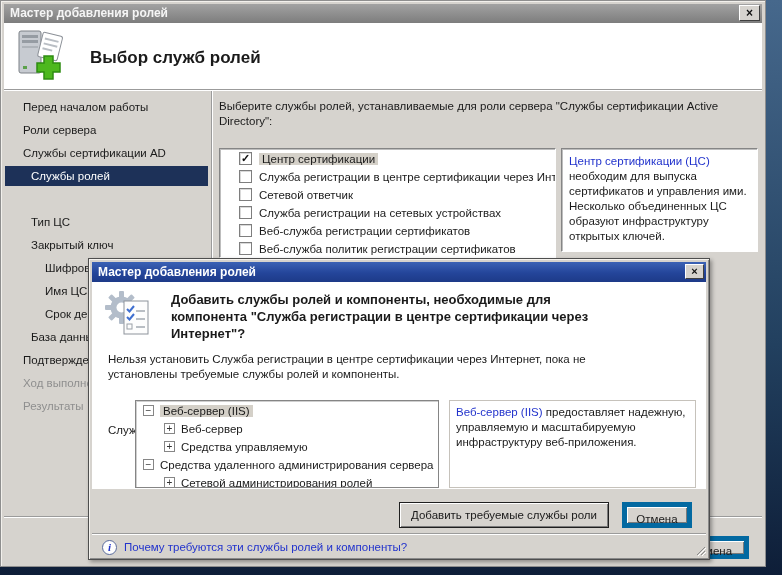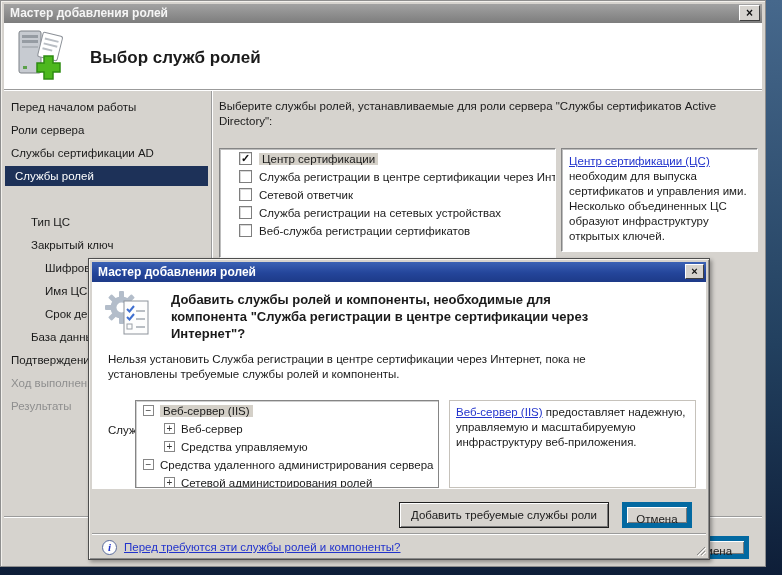--- a/index.html
+++ b/index.html
@@ -16,41 +16,41 @@
   .win-close { position:absolute; right:2px; top:1px; width:21px; height:16px;
         background:#d6d3ce; border:1px solid #fff; border-right-color:#3f3f3f; border-bottom-color:#3f3f3f;
         font-size:12px; line-height:14px; text-align:center; color:#111; font-weight:bold; cursor:default; }
   .mw-header { position:absolute; left:3px; top:22px; right:3px; height:66px; background:#fff; }
   .mw-page-title { position:absolute; left:86px; top:25px; font-size:17px; font-weight:bold; }
   .hdr-sep { position:absolute; left:3px; top:88px; right:3px; height:2px; background:#fff; border-top:1px solid #9b9b9b; }
   .v-sep  { position:absolute; left:210px; top:90px; width:2px; height:425px; background:#fff; border-left:1px solid #9b9b9b; }
 
   
   .nav-item { position:absolute; left:0; width:207px; height:20px; line-height:20px;
-        padding-left:10px; white-space:nowrap; overflow:hidden; }
+        padding-left:22px; white-space:nowrap; overflow:hidden; }
   .nav-item.lvl1 { padding-left:30px; } .nav-item.lvl2 { padding-left:44px; }
-  .nav-item.sel { left:4px; width:203px; padding-left:10px; background:#1d3158; color:#fff; }
+  .nav-item.sel { left:4px; width:203px; padding-left:26px; background:#1d3158; color:#fff; }
   .nav-item.dis { color:#8f8f8f; }
 
   
   .main-panel { position:absolute; left:212px; top:90px; right:3px; height:425px; }
   .intro { position:absolute; left:6px; top:8px; width:520px; line-height:15px; }
   .lbl { position:absolute; white-space:nowrap;margin-top:41px; }
   .listbox { position:absolute; left:6px; top:57px; width:337px; height:110px; background:#fff;
         border:1px solid #858585; border-bottom-color:#fff; border-right-color:#fff;
         box-shadow:inset 1px 1px 0 #bdbdbd; overflow:hidden; }
   .lrow { display:flex; align-items:center; gap:7px; height:17px; padding-left:19px; white-space:nowrap; margin-top:1px; }
   .cb { flex:0 0 13px; width:13px; height:13px; background:#fff; border:1px solid #7e7e7e;
         box-shadow:inset 1px 1px 0 #d9d9d9; font-size:11px; line-height:11px; text-align:center;
         font-weight:bold; color:#101010; }
   .hl { background:#d4d0c8; padding:0 3px; }
   .descbox { position:absolute; left:348px; top:57px; width:197px; height:104px; background:#fff;
         border:1px solid #858585; border-bottom-color:#fff; border-right-color:#fff;
         box-shadow:inset 1px 1px 0 #bdbdbd; padding:5px 7px; line-height:15px; }
-  a.lnk { color:#2233cc; text-decoration:underline; cursor:pointer; }
+  a.lnk { color:#2233cc; cursor:pointer; }
 
   .mw-footsep { position:absolute; left:3px; top:515px; right:3px; height:2px; background:#fff; border-top:1px solid #9b9b9b; }
   .btn { background:#d6d3ce; border:5px solid #0369a1;
         box-shadow:inset 1px 1px 0 #fff, inset -1px -1px 0 #7a7a7a; text-align:center; cursor:default; }
   .mw-cancel { position:absolute; left:673px; top:535px; width:75px; height:23px; line-height:21px; }
 
   
   .modal { position:absolute; left:88px; top:258px; width:622px; height:302px; background:#d6d3ce;
         border:1px solid #4e4e4e; box-shadow:inset 1px 1px 0 #f4f2ee, inset -1px -1px 0 #8a8a8a, 2px 2px 4px rgba(0,0,0,.35); }
   .dlg-titlebar { position:absolute; left:3px; top:3px; right:3px; height:20px;
@@ -119,21 +119,21 @@
     <div class="nav-item lvl1" style="top:234px">Закрытый ключ</div>
     <div class="nav-item lvl2" style="top:257px">Шифрование</div>
     <div class="nav-item lvl2" style="top:280px">Имя ЦС</div>
     <div class="nav-item lvl2" style="top:303px">Срок действия</div>
     <div class="nav-item lvl1" style="top:326px">База данных</div>
     <div class="nav-item" style="top:349px">Подтверждение</div>
     <div class="nav-item dis" style="top:372px">Ход выполнения</div>
     <div class="nav-item dis" style="top:395px">Результаты</div>
 
     <div class="main-panel">
-      <div class="intro">Выберите службы ролей, устанавливаемые для роли сервера "Службы сертификатов Active Directory":</div>
+      <div class="intro">Выберите службы ролей, устанавливаемые для роли сервера "Службы сертификации Active Directory":</div>
       <div class="lbl" style="left:6px;top:41px">Службы роли:</div>
       <div class="lbl" style="left:353px;top:41px">Описание:</div>
 
       <div class="listbox">
         <div class="lrow">
           <span class="cb"><span>✓</span></span>
           <span class="hl">Центр сертификации</span>
         </div>
         <div class="lrow">
           <span class="cb"></span>
@@ -143,20 +143,24 @@
           <span class="cb"></span>
           <span>Сетевой ответчик</span>
         </div>
         <div class="lrow">
           <span class="cb"></span>
           <span>Служба регистрации на сетевых устройствах</span>
         </div>
         <div class="lrow">
           <span class="cb"></span>
           <span>Веб-служба регистрации сертификатов</span>
+        </div>
+        <div class="lrow">
+          <span class="cb"></span>
+          <span>Веб-служба политик регистрации сертификатов</span>
         </div>
       </div>
 
       <div class="descbox">
         <a class="lnk">Центр сертификации (ЦС)</a>
         <span>необходим для выпуска сертификатов и управления ими. Несколько объединенных ЦС образуют инфраструктуру открытых ключей.</span>
       </div>
     </div>
 
     <div class="mw-footsep"></div>
@@ -225,21 +229,21 @@
         <a class="lnk">Веб-сервер (IIS)</a>
         <span>предоставляет надежную, управляемую и масштабируемую инфраструктуру веб-приложения.</span>
       </div>
     </div>
 
     <div class="btn btn-add">Добавить требуемые службы роли</div>
     <div class="btn btn-cancel">Отмена</div>
 
     <div class="dlg-footsep"></div>
     <div class="info-ic">i</div>
-    <a class="lnk why-link">Перед требуются эти службы ролей и компоненты?</a>
+    <a class="lnk why-link">Почему требуются эти службы ролей и компоненты?</a>
 
     <svg class="grip" viewBox="0 0 13 13">
       <path d="M12 4L4 12" stroke="#8a8a8a"></path>
         <path d="M13 5L5 13" stroke="#fff"></path>
       <path d="M12 8L8 12" stroke="#8a8a8a"></path>
         <path d="M13 9L9 13" stroke="#fff"></path>
       <path d="M12 12L12 12" stroke="#8a8a8a"></path>
         <path d="M12 11.5L11.5 12" stroke="#8a8a8a"></path>
     </svg>
   </div>

